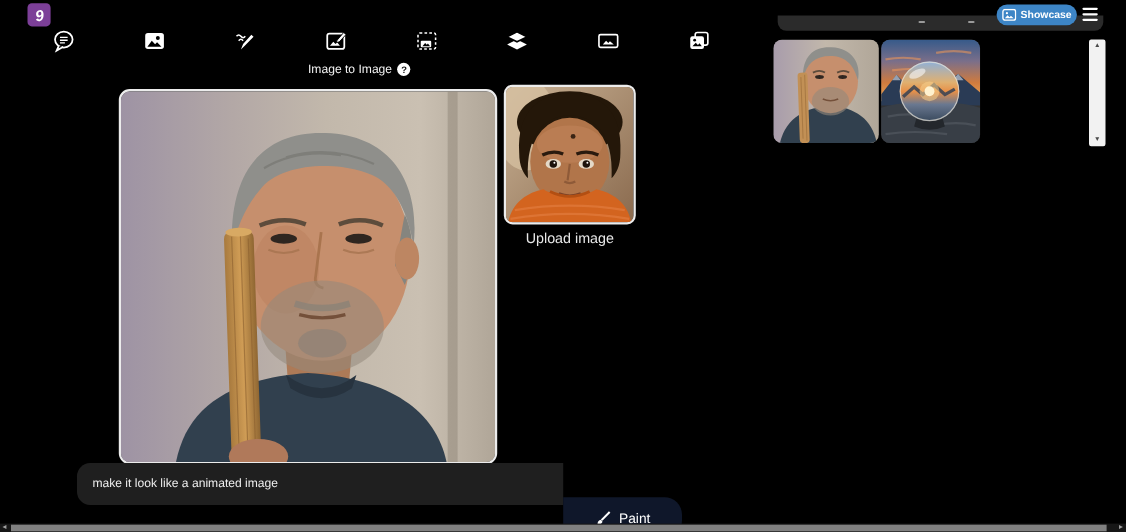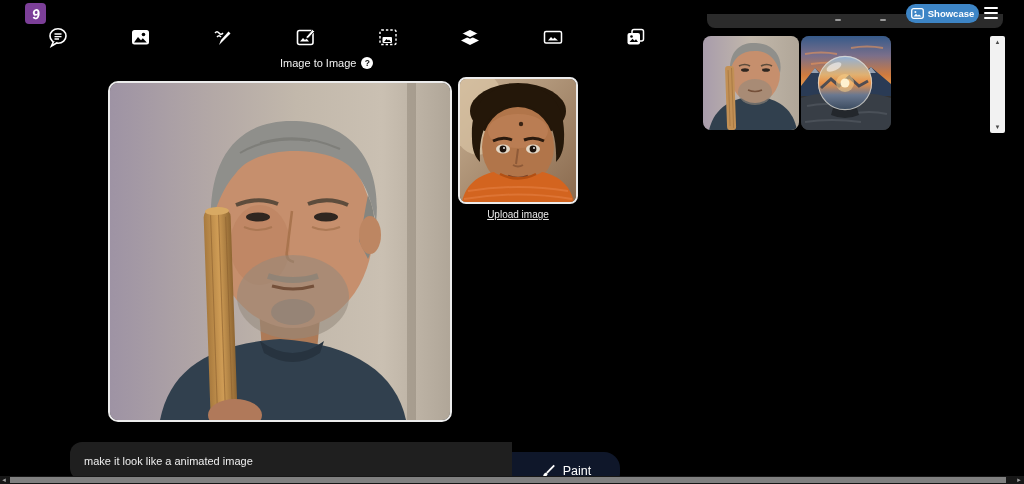--- a/index.html
+++ b/index.html
@@ -19,41 +19,41 @@
   
   .title-row{left:280px;top:57px;width:200px;display:flex;align-items:center;gap:5px;}
   .title-row .t{font-size:11px;color:#f2f2f2;}
   .help{width:12px;height:12px;border-radius:50%;background:#fff;color:#111;font-size:8.5px;font-weight:bold;
         display:flex;align-items:center;justify-content:center;cursor:pointer;}
 
   
   .frame{border:2px solid #ececec;box-sizing:border-box;overflow:hidden;background:#555;}
   .main-img{left:108px;top:81px;width:344px;height:341px;border-radius:10px;}
   .ref-img{left:458px;top:77px;width:120px;height:127px;border-radius:8px;cursor:pointer;}
-  .upload-label{left:458px;top:209px;width:120px;text-align:center;font-size:10px;color:#e8e8e8;text-decoration:underline;}
+  .upload-label{left:458px;top:209px;width:120px;text-align:center;font-size:13px;color:#e8e8e8;}
   .frame svg{display:block;width:100%;height:100%;}
 
   
   .panel-bar{left:707px;top:14px;width:296px;height:14px;background:#2b2b2b;border-radius:0 0 8px 8px;}
   .panel-mark{top:5px;width:6px;height:2px;background:#9a9a9a;border-radius:1px;}
   .showcase{left:906px;top:4px;width:73px;height:19px;background:#3d85c6;border-radius:10px;
             display:flex;align-items:center;justify-content:center;gap:4px;cursor:pointer;text-align:right;}
   .showcase .lbl{color:#fff;font-size:9.5px;font-weight:bold;}
   .burger{left:984px;top:7px;width:14px;height:12px;display:flex;flex-direction:column;justify-content:space-between;cursor:pointer;}
   .burger i{display:block;height:2px;background:#fff;border-radius:1px;}
   .thumb{top:36px;height:94px;border-radius:8px;overflow:hidden;cursor:pointer;background:#333;}
   .thumb svg{display:block;width:100%;height:100%;}
   .t1{left:703px;width:96px;}
   .t2{left:801px;width:90px;}
   .vscroll{left:990px;top:36px;width:15px;height:97px;background:#f2f2f2;border-radius:2px;cursor:pointer;}
   .vscroll .ar{position:absolute;left:0;width:15px;text-align:center;font-size:6px;color:#4a4a4a;line-height:10px;}
   .vscroll .up{top:1px;} .vscroll .dn{bottom:1px;}
 
   
-  .prompt-input{left:70px;top:442px;width:442px;height:38px;background:#1f1f1f;border:none;outline:none;
+  .prompt-input{left:70px;top:421px;width:442px;height:38px;background:#1f1f1f;border:none;outline:none;
                 border-radius:12px 0 0 12px;color:#ededed;font-size:11px;padding:0 14px;box-sizing:border-box;
                 font-family:"Liberation Sans",sans-serif;}
   .paint-btn{left:512px;top:452px;width:108px;height:37px;background:#0f172a;border:none;
              border-radius:0 16px 16px 0;display:flex;align-items:center;justify-content:center;gap:7px;cursor:pointer;}
   .paint-btn .lbl{color:#fff;font-size:12.5px;}
 
   
   .hscroll{left:0;top:476px;width:1024px;height:8px;background:#171717;}
   .hthumb{left:10px;top:477px;width:996px;height:6px;background:#808080;cursor:pointer;}
   .har{top:476px;width:8px;height:8px;font-size:7px;line-height:8px;color:#a0a0a0;text-align:center;cursor:pointer;}

